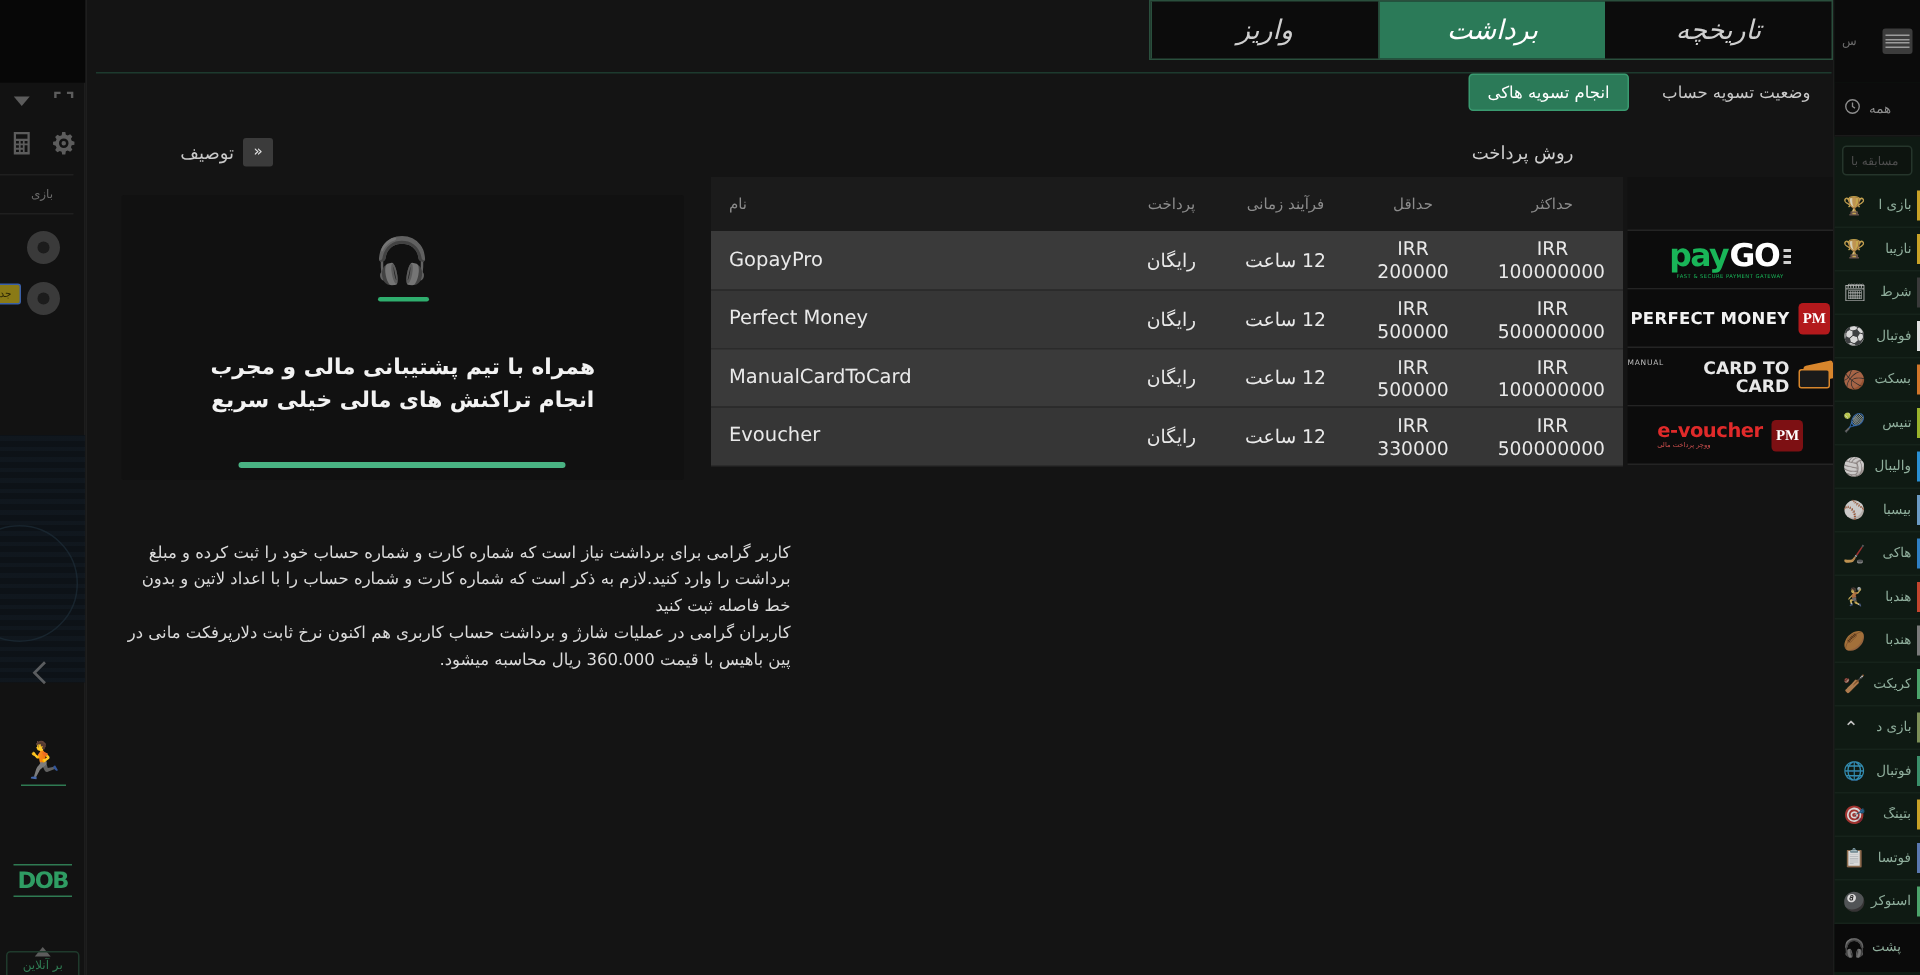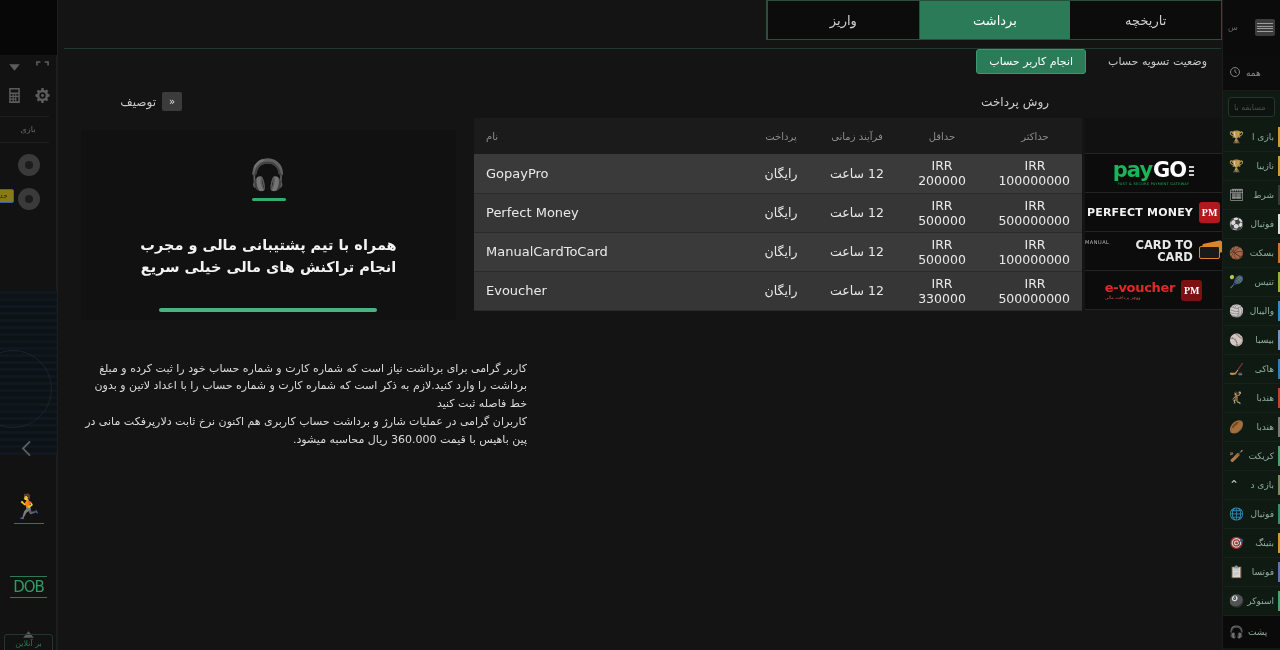--- a/index.html
+++ b/index.html
@@ -32,21 +32,21 @@
   .badge-yellow{background:#8a7a16;color:#2b2606;font-size:7px;padding:2px 5px;
      border-radius:2px;border:1px solid #3a60a8;}
   .rail-wave{position:absolute;left:0;top:290px;width:57px;height:165px;
     background:
       repeating-linear-gradient(0deg,#101820 0px,#101820 3px,#0c1218 3px,#0c1218 7px);
     opacity:.85;}
   .rail-circle{position:absolute;left:-26px;top:350px;width:78px;height:78px;
     border:1px solid #20303c;border-radius:50%;opacity:.6;}
   .runner{color:#2f9c63;font-size:24px;line-height:1;}
   .runner-underline{width:30px;height:1px;background:#2f7a52;margin-top:4px;}
-  .dob-logo{color:#2f9c63;font-weight:400;font-size:15px;letter-spacing:-1px;
+  .dob-logo{color:#2f9c63;font-weight:700;font-size:15px;letter-spacing:-1px;
     border-top:1px solid #2f7a52;border-bottom:1px solid #2f7a52;padding:1px 3px;}
   .online-box{width:49px;border:1px solid #1f3a2c;border-radius:3px;
     font-size:8px;color:#2f7a52;text-align:center;padding:4px 0;}
 
   
   #right-rail{
     position:absolute;right:0;top:0;width:58px;height:650px;
     background:#0f1a13;border-left:1px solid #1c1c1c;
     display:flex;flex-direction:column;
   }
@@ -74,21 +74,21 @@
   #modal{
     position:absolute;left:57px;top:0;width:1165px;height:650px;
     background:#141414;
   }
   
   #tab-strip{
     position:absolute;right:0;top:0;width:456px;height:40px;
     display:flex;border:1px solid #2a4f3d;background:#0c0c0c;
   }
   .tab{flex:1;display:flex;align-items:center;justify-content:center;
-    font-size:13px;color:#cfcfcf;cursor:default;}
+    font-size:18px;color:#cfcfcf;cursor:default;font-style:italic;}
   .tab.active{background:#2b7a58;color:#fff;}
   .tab.sep{border-left:1px solid #2a4f3d;}
   #tabs-underline{position:absolute;left:7px;top:48px;width:1157px;height:1px;
     background:#1d3a2e;}
 
   
   #subtab-row{position:absolute;right:3px;top:47px;height:28px;display:flex;
     align-items:center;gap:10px;}
   .subtab{font-size:11px;color:#c9c9c9;padding:5px 12px;border-radius:3px;}
   .subtab.active{background:#2b7a58;color:#ffffff;border:1px solid #3a9a70;}
@@ -366,21 +366,21 @@
 
     <div id="tab-strip">
         <div class="tab">تاریخچه</div>
         <div class="tab active sep">برداشت</div>
         <div class="tab sep">واریز</div>
       </div>
     <div id="tabs-underline"></div>
 
     <div id="subtab-row">
         <div class="subtab">وضعیت تسویه حساب</div>
-        <div class="subtab active">انجام کاربر حساب</div>
+        <div class="subtab active">انجام تسویه هاکی</div>
       </div>
 
     <div id="section-head">
       <div id="pm-title">روش پرداخت</div>
       <div id="collapse-btn">«</div>
       <div id="desc-title">توصیف</div>
     </div>
 
     <div id="pm-table">
       <table>

